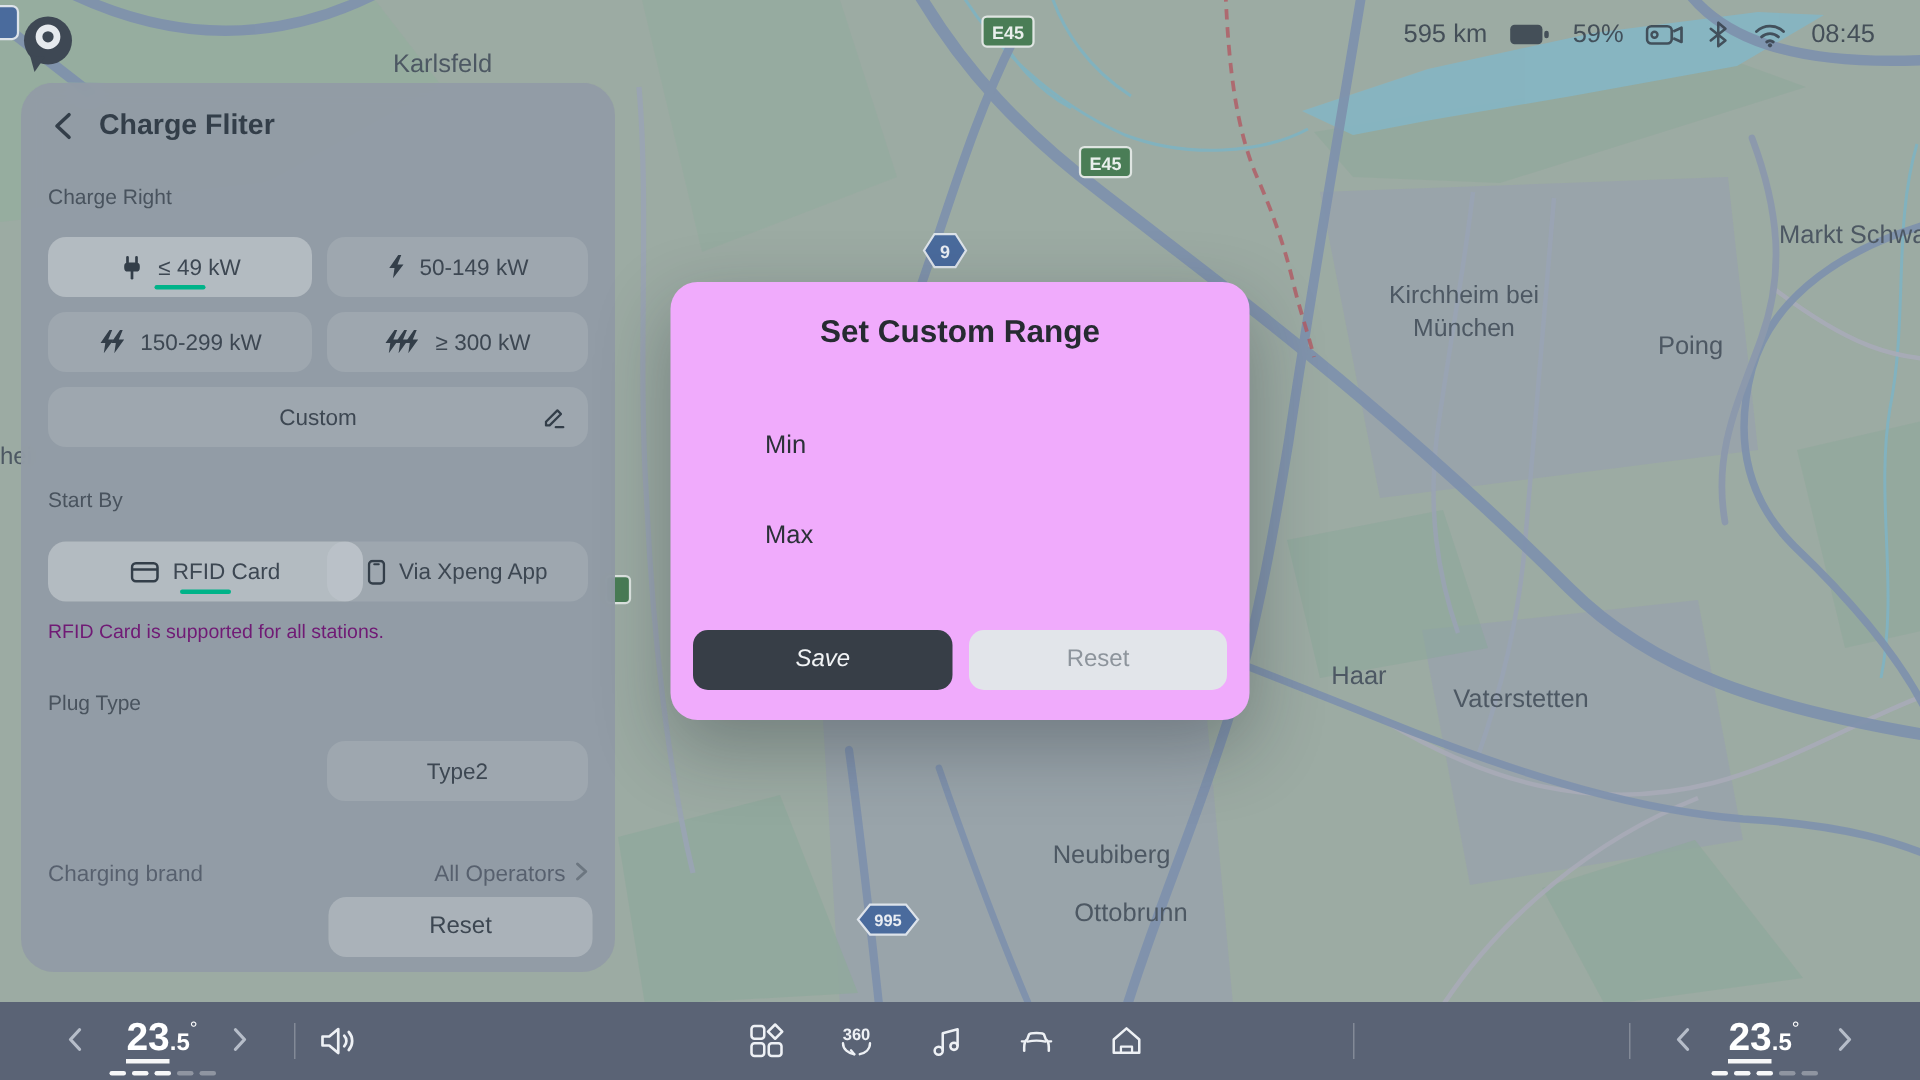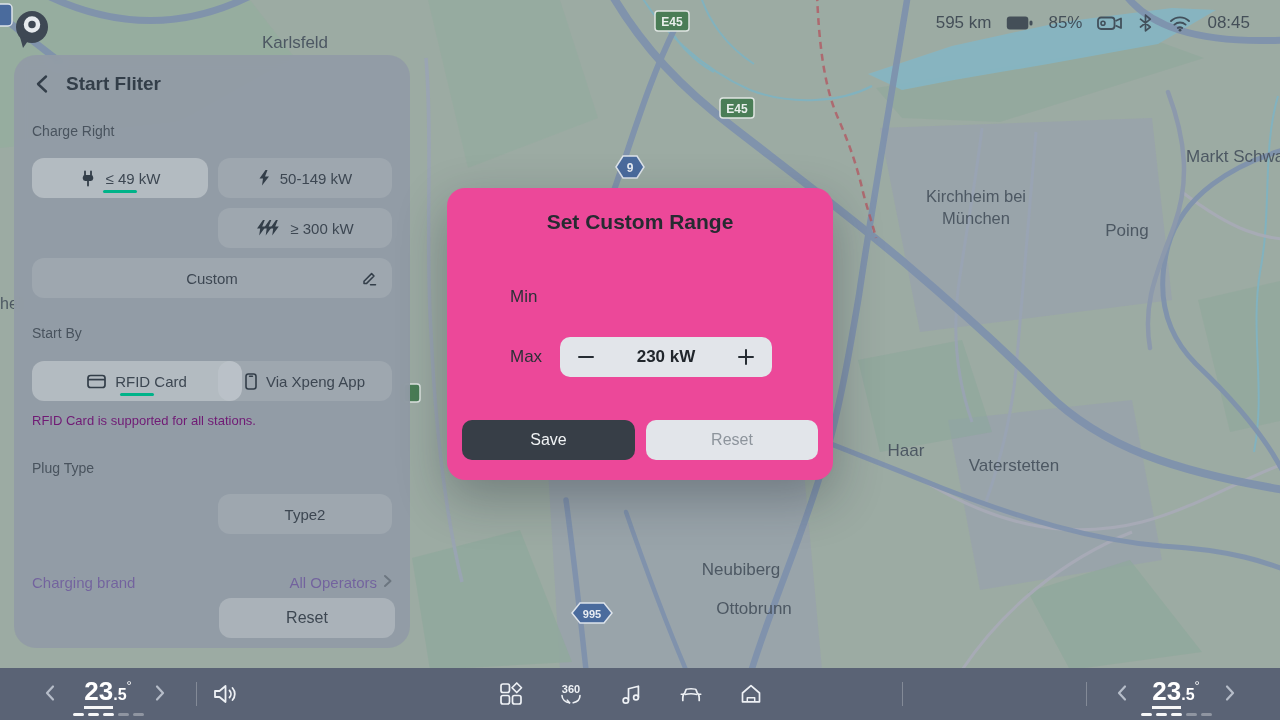--- a/index.html
+++ b/index.html
@@ -23,42 +23,42 @@
   .sec-label{position:absolute;left:18px;font-size:14px;color:#49535e;}
   .opt{position:absolute;height:40px;border-radius:12px;background:rgba(255,255,255,0.10);
        display:flex;align-items:center;justify-content:center;gap:9px;
        color:#3d4752;font-size:15px;font-weight:500;cursor:pointer;}
   .opt svg{flex:0 0 auto;}
   .opt.sel{background:rgba(255,255,255,0.30);align-items:center;}
   .opt.sel::after{content:"";position:absolute;bottom:5px;left:50%;transform:translateX(-50%);
        width:34px;height:3px;border-radius:2px;background:#00b389;}
   .note{position:absolute;left:18px;font-size:13px;color:#701a75;}
   .brand-row{position:absolute;left:18px;right:18px;top:512px;height:30px;display:flex;
-       align-items:center;justify-content:space-between;color:#4c1d95;font-size:15px;opacity:.45;}
+       align-items:center;justify-content:space-between;color:#0f172a;font-size:15px;opacity:.45;}
   .brand-val{display:flex;align-items:flex-start;gap:6px;}
   .btn{position:absolute;height:40px;border-radius:12px;display:flex;align-items:center;
        justify-content:center;font-size:16px;cursor:pointer;}
   .btn-done{left:17px;top:543px;width:176px;background:#4a525d;color:#d2d7dd;}
   .btn-preset{left:205px;top:543px;width:176px;background:rgba(255,255,255,0.22);color:#3d4752;}
   
   .modal{position:absolute;left:447px;top:188px;width:386px;height:292px;z-index:10;
-         background:#ec4899;border-radius:18px;box-shadow:0 18px 50px rgba(20,28,38,.30);}
+         background:#f0abfc;border-radius:18px;box-shadow:0 18px 50px rgba(20,28,38,.30);}
   .modal-title{position:absolute;top:22px;left:0;right:0;text-align:center;
          font-size:21px;font-weight:700;color:#262b31;}
   .m-row{position:absolute;left:0;right:0;height:40px;}
   .m-row .rlabel{position:absolute;left:63px;width:42px;line-height:40px;
          font-size:17px;color:#2b3138;}
   .stepper{position:absolute;left:113px;width:212px;height:40px;border-radius:10px;
          background:#e2e5ea;display:flex;align-items:center;box-sizing:border-box;padding:0 12px;}
   .step-btn{width:28px;height:28px;display:flex;align-items:center;justify-content:center;
          color:#262c33;cursor:pointer;}
   .step-val{flex:1;text-align:center;font-size:17px;font-weight:600;color:#21262c;}
   .m-btn{position:absolute;top:232px;height:40px;border-radius:10px;display:flex;
          align-items:center;justify-content:center;font-size:16px;cursor:pointer;}
-  .m-save{left:15px;width:173px;background:#373e47;color:#f1f3f5;}
+  .m-save{left:15px;width:173px;background:#373e47;color:#f1f3f5;font-style:italic;}
   .m-reset{left:199px;width:172px;background:#e2e5ea;color:#8d949c;}
   
   .bar{position:absolute;left:0;top:668px;width:1280px;height:52px;background:#5a6375;z-index:6;}
   .vdiv{position:absolute;top:682px;width:1px;height:24px;background:rgba(255,255,255,0.25);}
   .temp-widget{position:absolute;top:673px;width:72px;text-align:center;color:#fff;}
   .temp-value{white-space:nowrap;line-height:26px;}
   .t-whole{font-size:26px;font-weight:700;border-bottom:3px solid rgba(255,255,255,0.95);padding-bottom:0px;}
   .t-frac{font-size:16px;font-weight:700;}
   .t-deg{font-size:13px;vertical-align:10px;}
   .t-dashes{margin-top:5px;display:flex;justify-content:center;gap:4px;}
@@ -158,21 +158,21 @@
   <circle cx="20" cy="17.5" r="6" fill="none" stroke="#e6eaee" stroke-width="4.5"></circle>
   <polygon points="8,30 18,31 11,41" fill="#3e4854"></polygon>
 </svg>
 
 <div class="status">
   <span>595 km</span>
   <svg width="27" height="16" viewBox="0 0 27 16">
     <rect x="0.8" y="1.5" width="21.5" height="13" rx="3" fill="#39434e"></rect>
     <rect x="23.5" y="5.5" width="3" height="5" rx="1.5" fill="#39434e"></rect>
   </svg>
-  <span>85%</span>
+  <span>59%</span>
   <svg width="26" height="18" viewBox="0 0 26 18">
     <rect x="1" y="3.5" width="16.5" height="11.5" rx="3" fill="none" stroke="#39434e" stroke-width="1.8"></rect>
     <circle cx="6" cy="9.2" r="2" fill="none" stroke="#39434e" stroke-width="1.6"></circle>
     <path d="M18.5,7 L24,4.5 V14 L18.5,11.5" fill="none" stroke="#39434e" stroke-width="1.8" stroke-linejoin="round"></path>
   </svg>
   <svg width="15" height="18" viewBox="0 0 15 18">
     <path d="M7.5,1.2 V16.8 L12.3,13 L2.5,5.2 M2.5,13 L12.3,5.2 L7.5,1.2" fill="none" stroke="#39434e" stroke-width="1.7" stroke-linejoin="round" stroke-linecap="round"></path>
   </svg>
   <svg width="24" height="18" viewBox="0 0 24 18">
     <path d="M3,7 a13,13 0 0 1 18,0" fill="none" stroke="#39434e" stroke-width="1.9" stroke-linecap="round"></path>
@@ -181,38 +181,45 @@
     <circle cx="12" cy="16.2" r="1.4" fill="#39434e"></circle>
   </svg>
   <span>08:45</span>
 </div>
 
 <div class="panel">
   <div class="panel-header">
     <svg width="16" height="20" viewBox="0 0 16 20" style="cursor:pointer">
       <polyline points="12,2.5 4,10 12,17.5" fill="none" stroke="#333e49" stroke-width="2.4" stroke-linecap="round" stroke-linejoin="round"></polyline>
     </svg>
-    <span class="panel-title">Start Fliter</span>
+    <span class="panel-title">Charge Fliter</span>
   </div>
 
   <div class="sec-label" style="top:68px">Charge Right</div>
 
   <div class="opt sel" style="left:18px;top:103px;width:176px">
     <svg width="17" height="17" viewBox="0 0 17 17">
       <path d="M5,1.5 V5 M11,1.5 V5" stroke="#333e49" stroke-width="1.8" fill="none" stroke-linecap="round"></path>
       <rect x="2.8" y="5" width="10.4" height="6" rx="2.4" fill="#333e49"></rect>
       <path d="M8,11 V15.5" stroke="#333e49" stroke-width="1.8" stroke-linecap="round"></path>
     </svg>
     <span>≤ 49 kW</span>
   </div>
   <div class="opt" style="left:204px;top:103px;width:174px">
     <svg width="13" height="16" viewBox="0 0 13 16">
       <polygon points="7.5,0 1.5,8.6 5,8.6 4,15.5 11,6.4 7,6.4 9.5,0" fill="#333e49"></polygon>
     </svg>
     <span>50-149 kW</span>
+  </div>
+  <div class="opt" style="left:18px;top:153px;width:176px">
+    <svg width="19" height="16" viewBox="0 0 19 16">
+      <polygon points="7,0 1,8.6 4.2,8.6 3.2,15.5 9.8,6.4 6.2,6.4 8.8,0" fill="#333e49"></polygon>
+      <polygon points="14,0 8,8.6 11.2,8.6 10.2,15.5 16.8,6.4 13.2,6.4 15.8,0" fill="#333e49"></polygon>
+    </svg>
+    <span>150-299 kW</span>
   </div>
   <div class="opt" style="left:204px;top:153px;width:174px">
     <svg width="25" height="16" viewBox="0 0 25 16">
       <polygon points="7,0 1,8.6 4.2,8.6 3.2,15.5 9.8,6.4 6.2,6.4 8.8,0" fill="#333e49"></polygon>
       <polygon points="13.5,0 7.5,8.6 10.7,8.6 9.7,15.5 16.3,6.4 12.7,6.4 15.3,0" fill="#333e49"></polygon>
       <polygon points="20,0 14,8.6 17.2,8.6 16.2,15.5 22.8,6.4 19.2,6.4 21.8,0" fill="#333e49"></polygon>
     </svg>
     <span>≥ 300 kW</span>
   </div>
   <div class="opt" style="left:18px;top:203px;width:360px">
@@ -262,33 +269,20 @@
 
 <div class="modal">
   <div class="modal-title">Set Custom Range</div>
 
   <div class="m-row" style="top:89px">
     <span class="rlabel">Min</span>
   </div>
 
   <div class="m-row" style="top:149px">
     <span class="rlabel">Max</span>
-    <div class="stepper">
-      <div class="step-btn">
-        <svg width="18" height="18" viewBox="0 0 18 18">
-            <path d="M2,9 H16" stroke="#262c33" stroke-width="2" stroke-linecap="round"></path>
-          </svg>
-      </div>
-      <span class="step-val">230 kW</span>
-      <div class="step-btn">
-        <svg width="18" height="18" viewBox="0 0 18 18">
-            <path d="M2,9 H16 M9,2 V16" stroke="#262c33" stroke-width="2" stroke-linecap="round"></path>
-          </svg>
-      </div>
-    </div>
   </div>
 
   <div class="m-btn m-save">Save</div>
   <div class="m-btn m-reset">Reset</div>
 </div>
 
 <div class="bar"></div>
 
 <svg class="chev" style="position:absolute;left:44px;top:684px;z-index:7;cursor:pointer" width="12" height="18" viewBox="0 0 12 18">
   <polyline points="9,2.5 3,9 9,15.5" fill="none" stroke="#b6bdc9" stroke-width="2.2" stroke-linecap="round" stroke-linejoin="round"></polyline>

